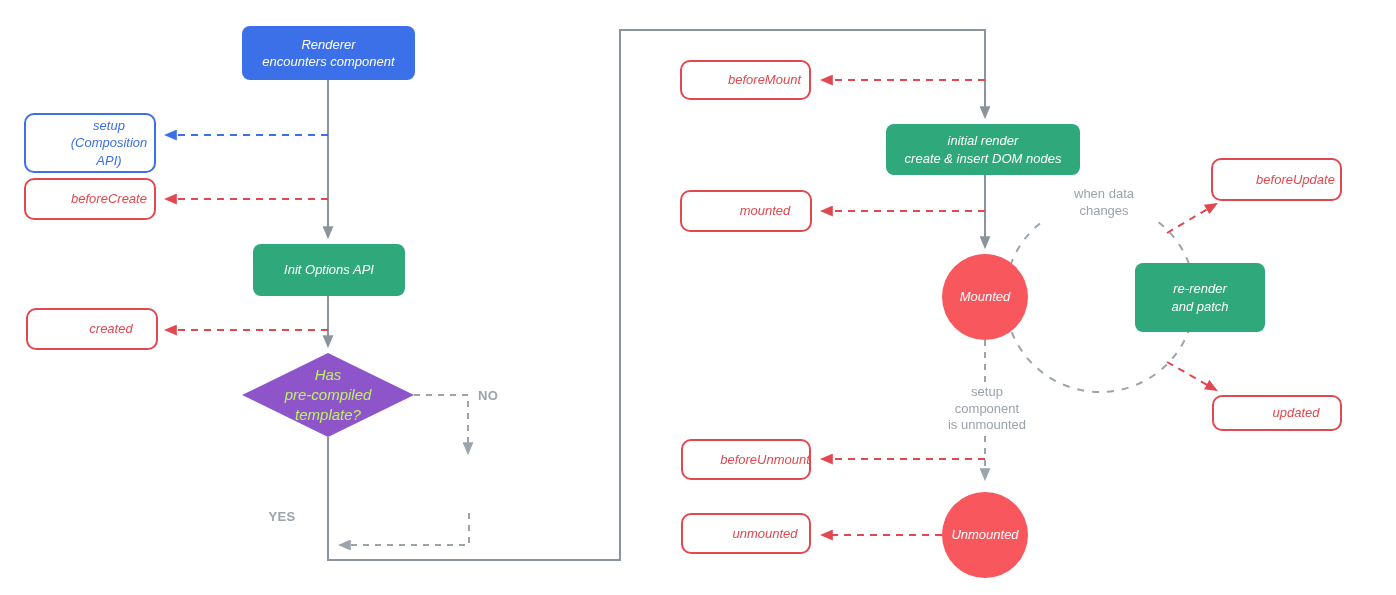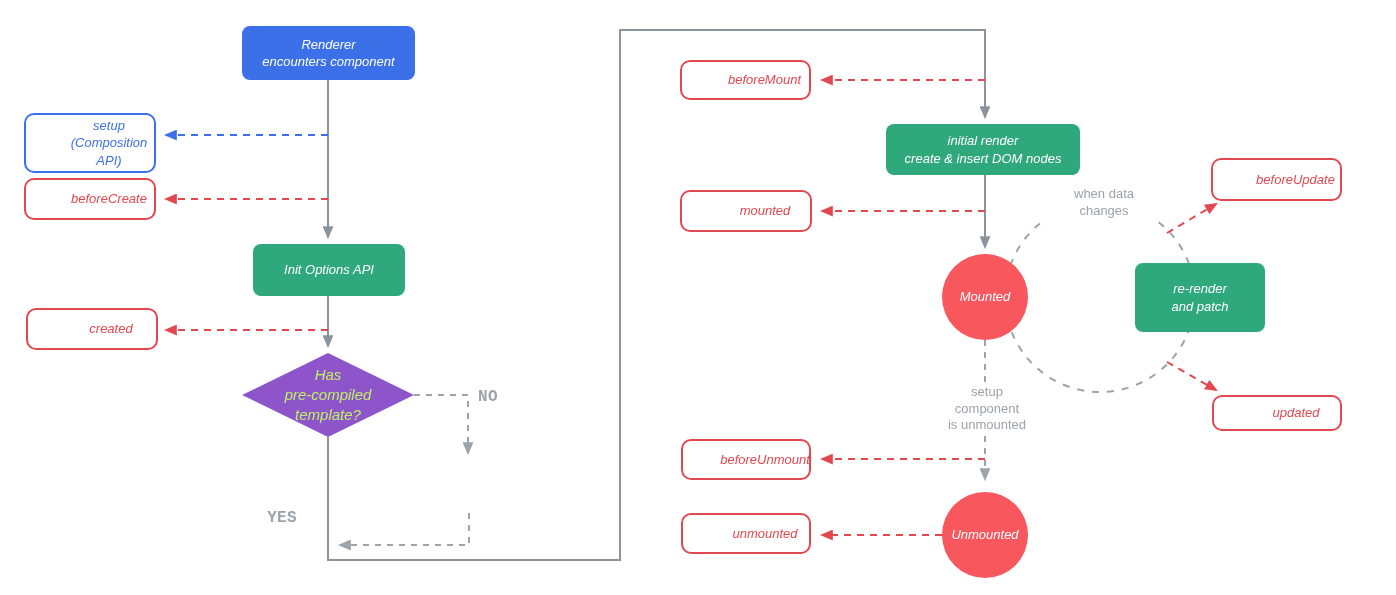--- a/index.html
+++ b/index.html
@@ -27,21 +27,21 @@
   .outline{background:#fff;border:2px solid;border-radius:10px;padding-left:38px;}
   .outline.red{border-color:var(--red-stroke,#e2484f);color:var(--red-stroke,#e2484f);}
   .outline.blue{border-color:var(--blue,#3b70e8);color:var(--blue,#3b70e8);background:#fff;}
   .circle{border-radius:50%;background:var(--red-fill,#f8575e);color:#fff;}
   .diamond{
     background:var(--purple,#8e55cb);color:#bef264;border-radius:0;
     clip-path:polygon(50% 0,100% 50%,50% 100%,0 50%);font-size:15px;
   }
   .glabel{
     position:absolute;z-index:2;color:var(--gray-dash,#9ba3ab);font-weight:bold;
-    font-size:16px;text-align:center;letter-spacing:.3px;font-family:Liberation Mono, monospace;
+    font-size:13px;text-align:center;letter-spacing:.3px;
   }
   .gnote{
     position:absolute;z-index:2;color:var(--gray-dash,#9ba3ab);font-size:13px;
     text-align:center;white-space:pre-line;background:#fff;line-height:1.28;padding:1px 2px;
   }
 </style>
 </head>
 <body>
 
 <div class="canvas">

